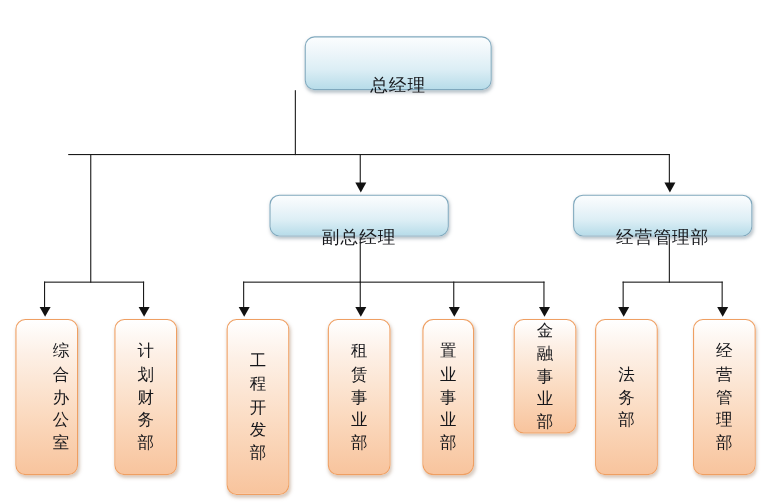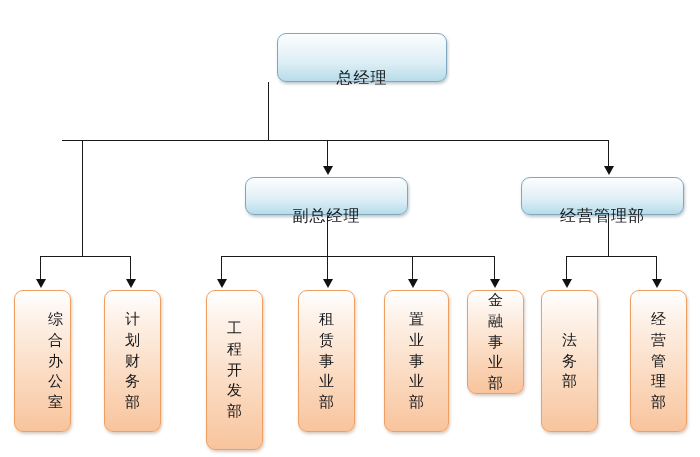--- a/index.html
+++ b/index.html
@@ -152,21 +152,21 @@
   </div>
 
   <div class="node-orange" style="left:206px; top:290px; width:57px; height:160px;">
     <span class="node-text">工程开发部</span>
   </div>
 
   <div class="node-orange" style="left:298px; top:290px; width:57px; height:142px;">
     <span class="node-text">租赁事业部</span>
   </div>
 
-  <div class="node-orange" style="left:384px; top:290px; width:65px; height:142px;">
+  <div class="node-orange" style="left:384px; top:290px; width:47px; height:142px;border-radius:10px;">
     <span class="node-text">置业事业部</span>
   </div>
 
   <div class="node-orange" style="left:467px; top:290px; width:57px; height:104px;">
     <span class="node-text">金融事业部</span>
   </div>
 
   <div class="node-orange" style="left:630px; top:290px; width:57px; height:142px;">
     <span class="node-text">经营管理部</span>
   </div>

